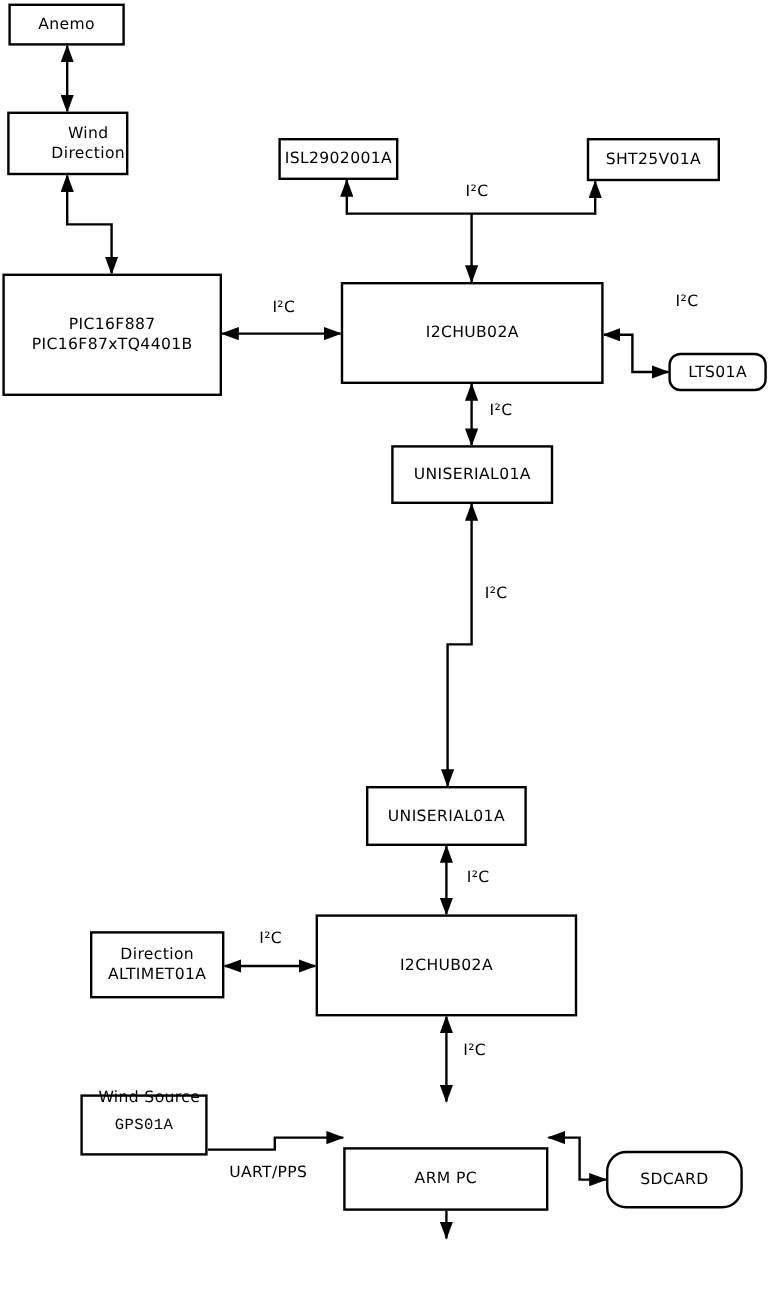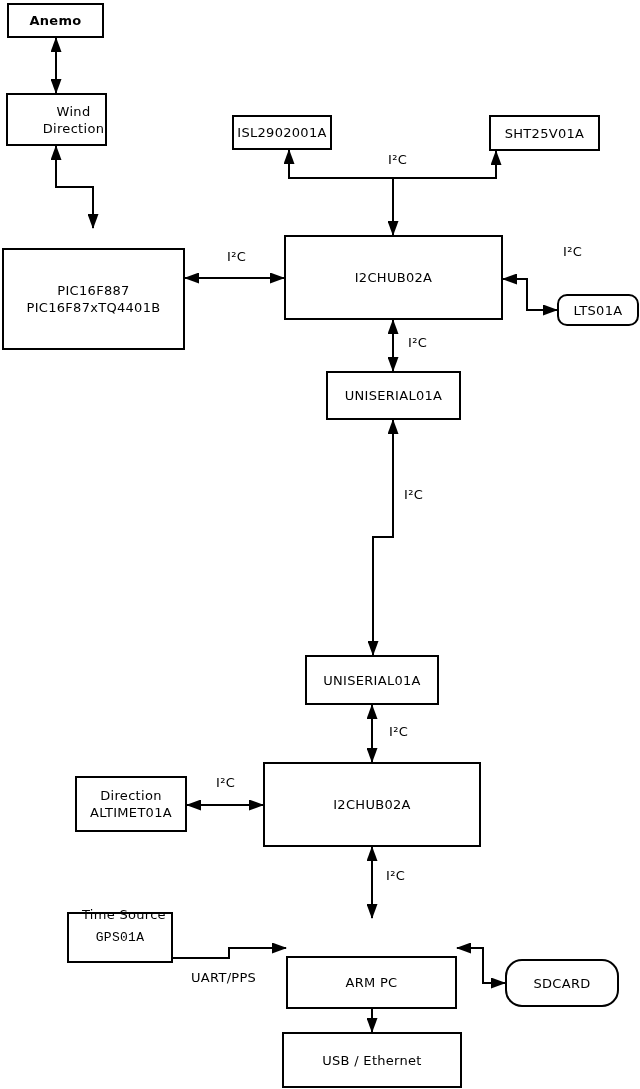--- a/index.html
+++ b/index.html
@@ -31,23 +31,23 @@
   }
   .elabel {
     position: absolute;
     font-size: 13px;
     line-height: 14px;
     white-space: nowrap;
     z-index: 3;
     letter-spacing: 0.3px;
   }
   
-  #n-anemo      { left: 7px;   top: 3px;    width: 97px;  height: 35px; font-weight: bold; }
+  #n-anemo      { left: 7px;   top: 3px;    width: 97px;  height: 35px; }
   #n-wind       { left: 6px;   top: 93px;   width: 101px; height: 53px; padding-left: 34px; }
-  #n-pic        { left: 2px;   top: 228px;  width: 183px; height: 102px; margin-top: 20px; }
+  #n-pic        { left: 2px;   top: 228px;  width: 183px; height: 102px; }
   #n-isl        { left: 232px; top: 115px;  width: 100px; height: 35px; }
   #n-sht        { left: 441px; top: 115px;  width: 111px; height: 36px; margin-left: 48px; }
   #n-hub1       { left: 284px; top: 235px;  width: 219px; height: 85px; }
   #n-lts        { left: 557px; top: 294px;  width: 82px;  height: 32px; border-radius: 10px; }
   #n-uni1       { left: 326px; top: 371px;  width: 135px; height: 49px; }
   #n-uni2       { left: 305px; top: 655px;  width: 134px; height: 50px; }
   #n-hub2       { left: 263px; top: 762px;  width: 218px; height: 85px; }
   #n-baro       { left: 75px;  top: 776px;  width: 112px; height: 56px; }
   #n-gps        { left: 67px;  top: 912px;  width: 106px; height: 51px; font-family: Liberation Mono, monospace; }
   #n-armpc      { left: 286px; top: 956px;  width: 171px; height: 53px; }
@@ -107,26 +107,25 @@
   <div class="node" id="n-hub1">I2CHUB02A</div>
   <div class="node" id="n-lts">LTS01A</div>
   <div class="node" id="n-uni1">UNISERIAL01A</div>
   <div class="node" id="n-uni2">UNISERIAL01A</div>
   <div class="node" id="n-hub2">I2CHUB02A</div>
   <div class="node" id="n-baro">Direction
 ALTIMET01A</div>
   <div class="node" id="n-gps">GPS01A</div>
   <div class="node" id="n-armpc">ARM PC</div>
   <div class="node" id="n-sdcard">SDCARD</div>
-  <div class="node" id="n-usb">USB / Ethernet</div>
 
   <div class="elabel" id="l-i2c-top">I²C</div>
   <div class="elabel" id="l-i2c-pic-hub">I²C</div>
   <div class="elabel" id="l-i2c-hub-lts">I²C</div>
   <div class="elabel" id="l-i2c-hub-uni">I²C</div>
   <div class="elabel" id="l-i2c-long">I²C</div>
   <div class="elabel" id="l-i2c-uni-hub2">I²C</div>
   <div class="elabel" id="l-i2c-baro">I²C</div>
   <div class="elabel" id="l-i2c-hub2-arm">I²C</div>
-  <div class="elabel" id="l-time-source">Time Source</div>
+  <div class="elabel" id="l-time-source">Wind Source</div>
   <div class="elabel" id="l-uart-pps">UART/PPS</div>
 
 </div>
 
 </body></html>

